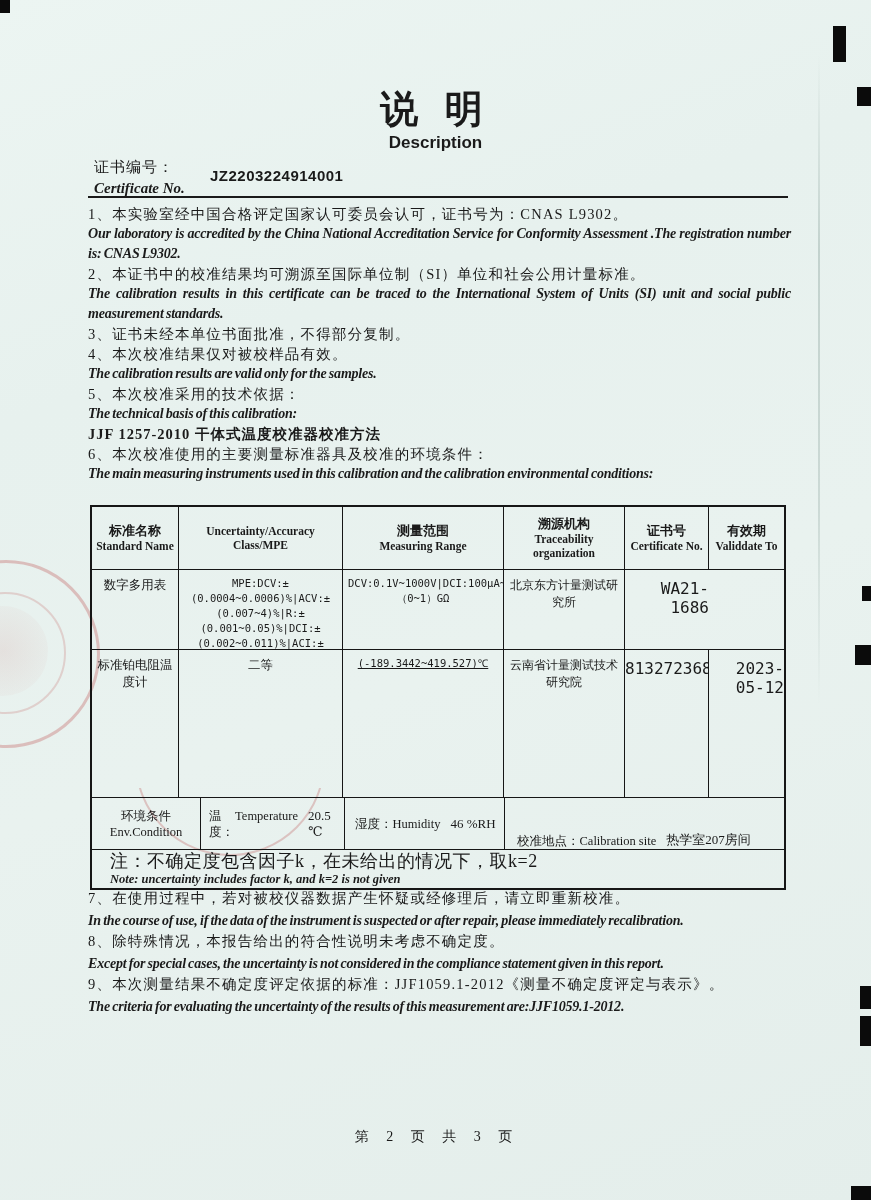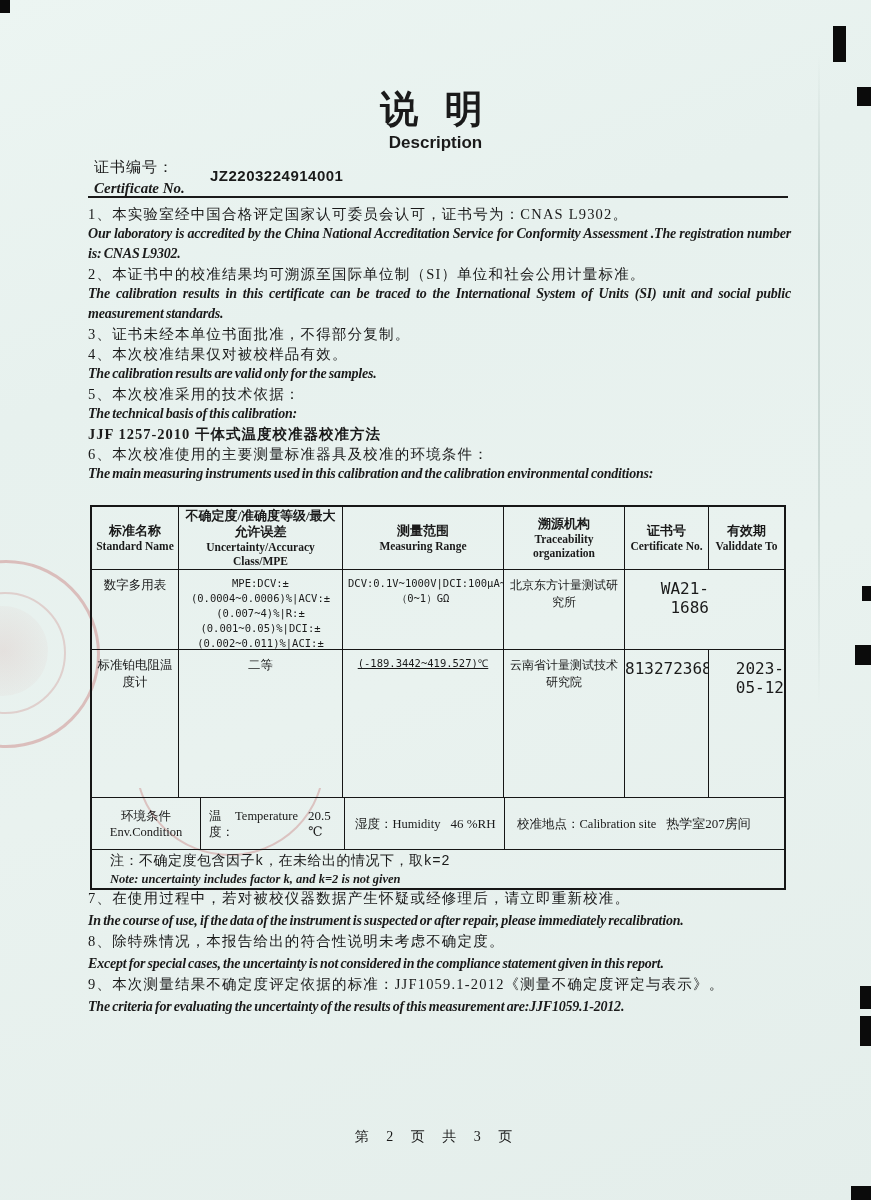--- a/index.html
+++ b/index.html
@@ -46,21 +46,21 @@
   .c-small{font-size:16px;text-align:right;padding-top:9px;}
 
   .t-env .t-cell{display:flex;align-items:center;}
   .env-label{flex-direction:column;justify-content:center;text-align:center;}
   .env-lbl{display:flex;flex-direction:row;line-height:16px;}
   .env-cn{font-family:"Liberation Serif","DejaVu Serif",serif;font-size:12.5px;}
   .env-en{font-family:"Liberation Serif","DejaVu Serif",serif;font-size:12.5px;}
   .env-val{font-family:"Liberation Serif","DejaVu Serif",serif;font-size:13px;margin-left:10px;}
 
   .t-note{padding:3px 10px 0 18px;box-sizing:border-box;}
-  .note-cn{font-family:Liberation Mono, monospace;font-size:14px;line-height:17px;letter-spacing:0.5px;}
+  .note-cn{font-family:Liberation Serif, serif;font-size:18px;line-height:17px;letter-spacing:0.5px;}
   .note-en{font-family:"Liberation Serif","DejaVu Serif",serif;font-weight:bold;font-style:italic;
     font-size:12.5px;line-height:18px;}
 
   .page-footer{position:absolute;top:1128px;left:0;width:100%;text-align:center;
     font-family:"Liberation Serif","DejaVu Serif",serif;font-size:14px;
     letter-spacing:4px;word-spacing:6px;}
 
   .stamp-ring{position:absolute;border-radius:50%;}
   .stamp1-outer{left:-88px;top:560px;width:182px;height:182px;border:3px solid rgba(190,85,85,0.33);}
   .stamp1-inner{left:-56px;top:592px;width:118px;height:118px;border:2px solid rgba(190,85,85,0.22);}
@@ -129,21 +129,20 @@
   </div>
 
   <div class="cal-table">
 
     <div class="t-row t-header" style="height:63px;">
       <div class="t-cell" style="flex:0 0 87px;">
         <div class="h-cn">标准名称</div>
         <div class="h-en">Standard Name</div>
       </div>
       <div class="t-cell" style="flex:0 0 164px;">
-        <div class="h-cn">不确定度/准确度等级/最大允许误差</div>
         <div class="h-en">Uncertainty/Accuracy Class/MPE</div>
       </div>
       <div class="t-cell" style="flex:0 0 161px;">
         <div class="h-cn">测量范围</div>
         <div class="h-en">Measuring Range</div>
       </div>
       <div class="t-cell" style="flex:0 0 121px;">
         <div class="h-cn">溯源机构</div>
         <div class="h-en">Traceability organization</div>
       </div>
@@ -186,21 +185,21 @@
         </div>
         <span class="env-val">20.5 ℃</span>
       </div>
       <div class="t-cell" style="flex:0 0 160px;padding-left:10px;">
         <div class="env-lbl">
           <span class="env-cn">湿度：</span>
           <span class="env-en">Humidity</span>
         </div>
         <span class="env-val">46 %RH</span>
       </div>
-      <div class="t-cell" style="flex:0 0 279px;padding-left:12px;">
+      <div class="t-cell" style="flex:0 0 279px;padding-left:12px;align-items:flex-end;">
         <div class="env-lbl">
           <span class="env-cn">校准地点：</span>
           <span class="env-en">Calibration site</span>
         </div>
         <span class="env-val">热学室207房间</span>
       </div>
     </div>
 
     <div class="t-note" style="height:37px;">
       <div class="note-cn">注：不确定度包含因子k，在未给出的情况下，取k=2</div>

